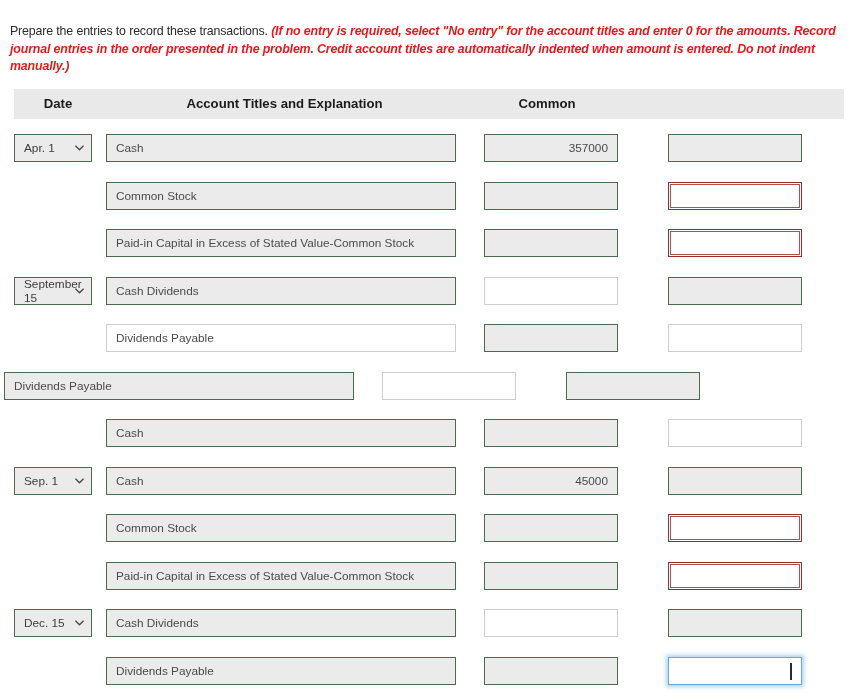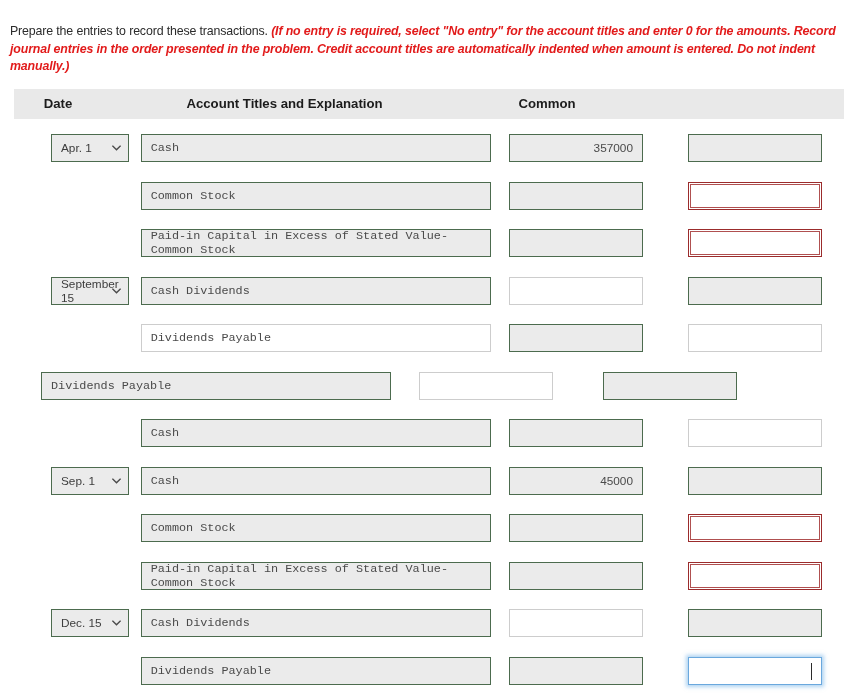--- a/index.html
+++ b/index.html
@@ -38,30 +38,30 @@
     font-weight:bold;
     font-size:13.2px;
     color:#1c1c1c;
   }
   .th { text-align:center; }
   .th-date    { width:88px; }
   .th-account { width:355px; text-align:center; padding-left:10px; }
   .th-debit   { width:180px; }
   .th-credit  { width:184px; }
 
-  .tbody { padding-top:6px;margin-left:37px; }
+  .tbody { padding-top:6px; }
 
   .row {
     display:flex;
     align-items:center;
     height:47.5px;
   }
 
   .cell-date    { width:102px; padding-left:14px; }
-  .cell-account { width:372px; padding-left:4px;font-family:Liberation Mono, monospace; }
+  .cell-account { width:372px; padding-left:4px; }
   .cell-debit   { width:180px; padding-left:10px; }
   .cell-credit  { width:184px; padding-left:14px; }
 
   
   .date-select {
     position:relative;
     width:78px; height:28px;
     border:1px solid #4c6b4e;
     background:#ebebeb;
     display:flex;

